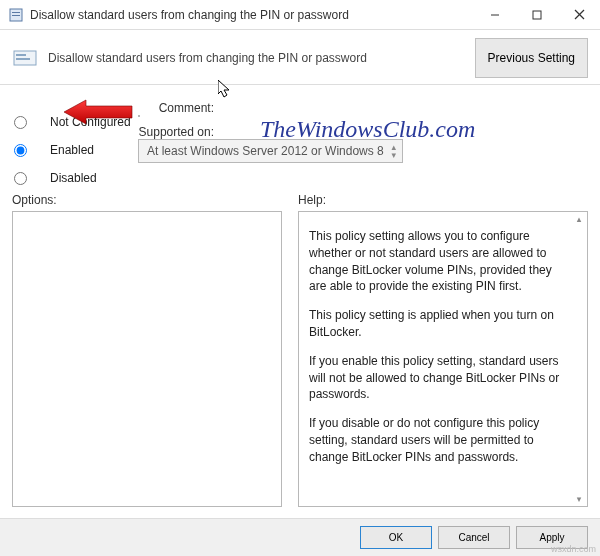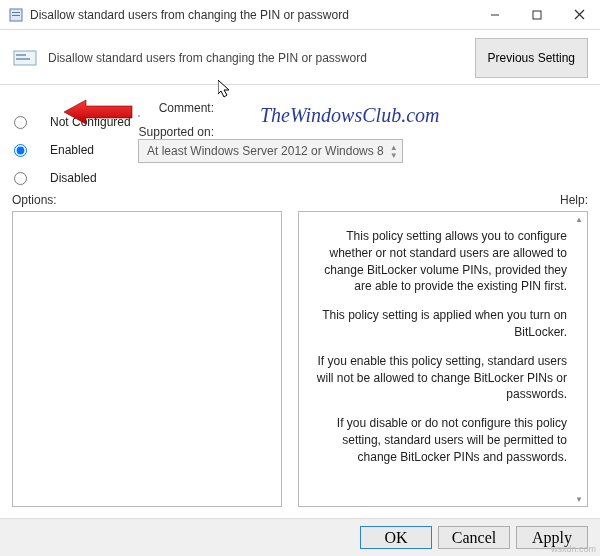--- a/index.html
+++ b/index.html
@@ -98,21 +98,21 @@
     padding: 4px 18px 4px 8px;
     font-size: 12px;
     position: relative;
   }
   .lower {
     display: flex;
     padding: 8px 12px 0 12px;
     gap: 16px;
   }
   .options-col { width: 270px; }
-  .help-col { flex: 1; text-align: right; }
+  .help-col { flex: 1; }
   .section-label { font-size: 12px; color: #333; margin-bottom: 4px; }
   .options-area {
     height: 296px;
     border: 1px solid #b8b8b8;
     background: #fff;
   }
   .help-area {
     height: 296px;
     border: 1px solid #b8b8b8;
     background: #fff;
@@ -136,40 +136,40 @@
     justify-content: flex-end;
     align-items: center;
     padding-right: 12px;
     gap: 6px;
   }
   .dlgbtn {
     width: 72px;
     height: 23px;
     background: #e9e9e9;
     border: 1px solid #adadad;
-    font-family: Liberation Serif, serif;
-    font-size: 16px;
+    font-family: Liberation Sans, sans-serif;
+    font-size: 10px;
     cursor: pointer;
   }
   .dlgbtn.primary { border: 1px solid #2a84d2; }
 
   .arrow {
     position: absolute;
     left: 64px;
     top: 98px;
     z-index: 10;
     pointer-events: none;
   }
   .watermark {
     position: absolute;
     left: 260px;
-    top: 104px;
+    top: 116px;
     font-family: "Times New Roman", serif;
     font-style: italic;
-    font-size: 20px;
+    font-size: 24px;
     color: #2a3a9a;
     text-shadow: 0 0 1px #fff;
     pointer-events: none;
     z-index: 11;
   }
   .corner {
     position: absolute;
     bottom: 2px;
     right: 4px;
     font-size: 9px;

